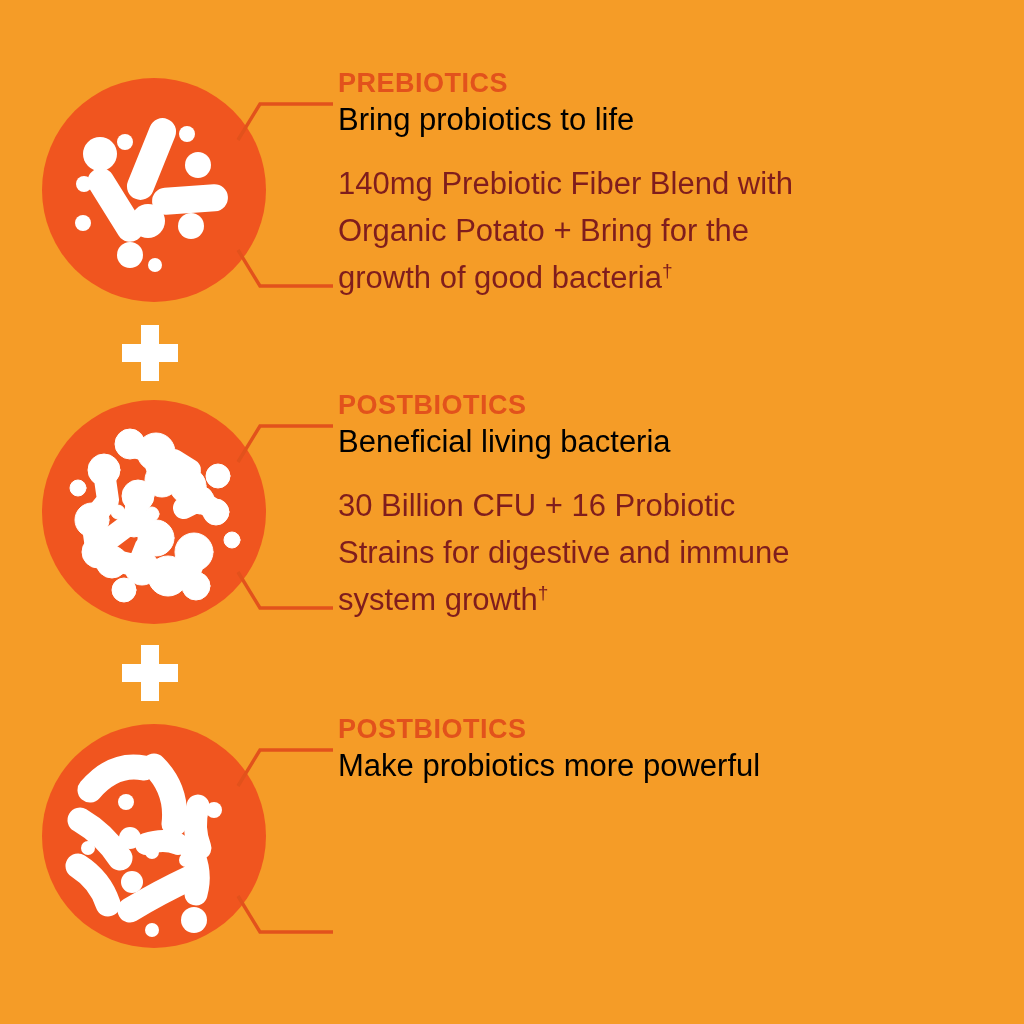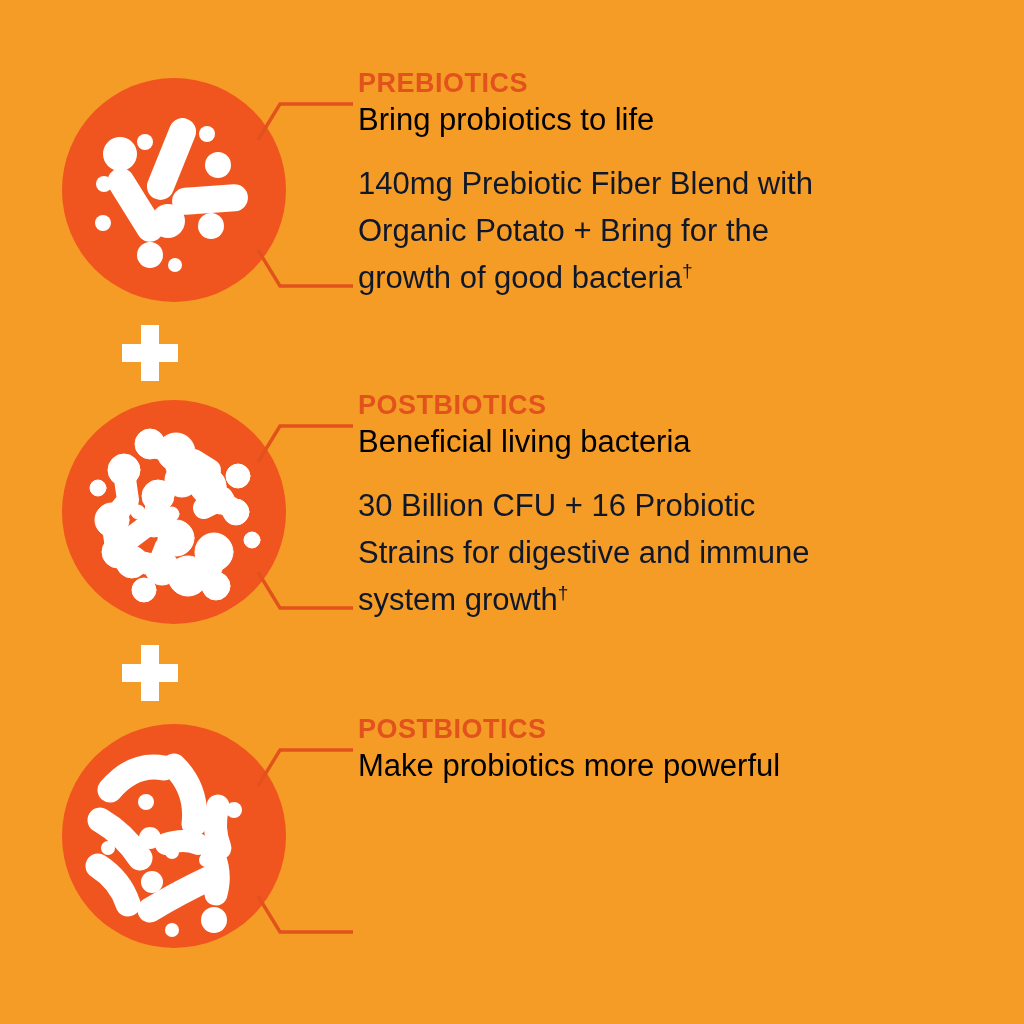--- a/index.html
+++ b/index.html
@@ -20,21 +20,20 @@
     inset: 0;
     width: 1024px;
     height: 1024px;
   }
 
   
   .section {
     position: absolute;
     left: 0;
     width: 984px;
-    margin-left: 20px;
   }
   .section-1 { top: 70px;  height: 260px; }
   .section-2 { top: 392px; height: 260px; }
   .section-3 { top: 716px; height: 260px; }
 
   
   .badge {
     position: absolute;
     left: 42px;
     top: 8px;
@@ -83,21 +82,21 @@
     font-size: 31px;
     font-weight: normal;
     color: #000000;
     line-height: 1.12;
     margin: 0 0 22px 0;
     white-space: nowrap;
   }
   .body-copy {
     font-size: 31px;
     font-weight: normal;
-    color: #0f172a;
+    color: #7f1d1d;
     line-height: 1.52;
     margin: 0;
   }
   .body-copy .ital { font-style: italic; }
   .dagger {
     font-size: 0.62em;
     vertical-align: super;
     line-height: 0;
   }
 

